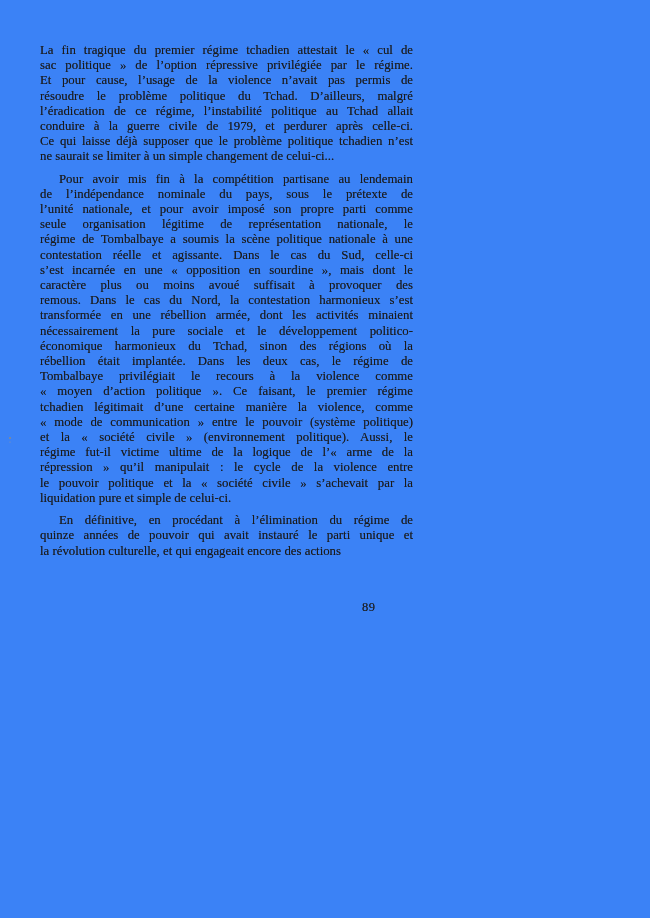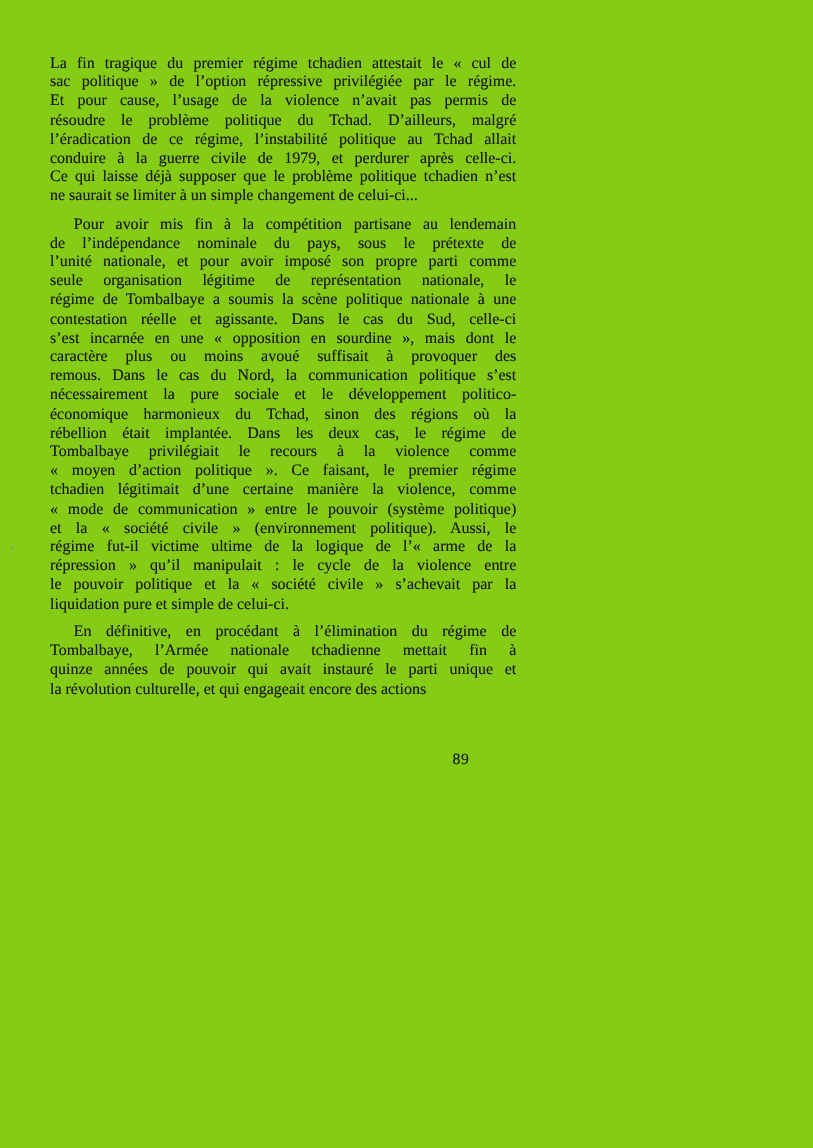--- a/index.html
+++ b/index.html
@@ -11,21 +11,21 @@
     height: 918px;
     background: #fdfdfc;
     position: relative;
     overflow: hidden;
     font-family: "Liberation Serif", "DejaVu Serif", serif;
     color: #1c1c1c;
   }
   .page {
     position: absolute;
     inset: 0;
-    background: #84cc16;
+    background: #3b82f6;
   }
   .text-block {
     position: absolute;
     left: 40px;
     top: 43px;
     width: 373px;
     font-size: 12.8px;
     line-height: 15.2px;
     text-rendering: optimizeLegibility;
     text-shadow: 0 0 0.35px rgba(20, 20, 20, 0.55);
@@ -85,35 +85,35 @@
       </div>
       <div class="paragraph indent">
         <div class="text-line">Pour avoir mis fin à la compétition partisane au lendemain</div>
         <div class="text-line">de l’indépendance nominale du pays, sous le prétexte de</div>
         <div class="text-line">l’unité nationale, et pour avoir imposé son propre parti comme</div>
         <div class="text-line">seule organisation légitime de représentation nationale, le</div>
         <div class="text-line">régime de Tombalbaye a soumis la scène politique nationale à une</div>
         <div class="text-line">contestation réelle et agissante. Dans le cas du Sud, celle-ci</div>
         <div class="text-line">s’est incarnée en une « opposition en sourdine », mais dont le</div>
         <div class="text-line">caractère plus ou moins avoué suffisait à provoquer des</div>
-        <div class="text-line">remous. Dans le cas du Nord, la communication politique s’est</div>
+        <div class="text-line">remous. Dans le cas du Nord, la contestation harmonieux s’est</div>
+        <div class="text-line">transformée en une rébellion armée, dont les activités minaient</div>
         <div class="text-line">nécessairement la pure sociale et le développement politico-</div>
         <div class="text-line">économique harmonieux du Tchad, sinon des régions où la</div>
         <div class="text-line">rébellion était implantée. Dans les deux cas, le régime de</div>
         <div class="text-line">Tombalbaye privilégiait le recours à la violence comme</div>
         <div class="text-line">« moyen d’action politique ». Ce faisant, le premier régime</div>
         <div class="text-line">tchadien légitimait d’une certaine manière la violence, comme</div>
         <div class="text-line">« mode de communication » entre le pouvoir (système politique)</div>
         <div class="text-line">et la « société civile » (environnement politique). Aussi, le</div>
         <div class="text-line">régime fut-il victime ultime de la logique de l’« arme de la</div>
         <div class="text-line">répression » qu’il manipulait : le cycle de la violence entre</div>
         <div class="text-line">le pouvoir politique et la « société civile » s’achevait par la</div>
         <div class="text-line last">liquidation pure et simple de celui-ci.</div>
       </div>
       <div class="paragraph indent">
         <div class="text-line">En définitive, en procédant à l’élimination du régime de</div>
-        <div class="text-line">Tombalbaye, l’Armée nationale tchadienne mettait fin à</div>
         <div class="text-line">quinze années de pouvoir qui avait instauré le parti unique et</div>
         <div class="text-line last">la révolution culturelle, et qui engageait encore des actions</div>
       </div>
     </div>
   <div class="page-number">89</div>
 </div>
 
 </body></html>

